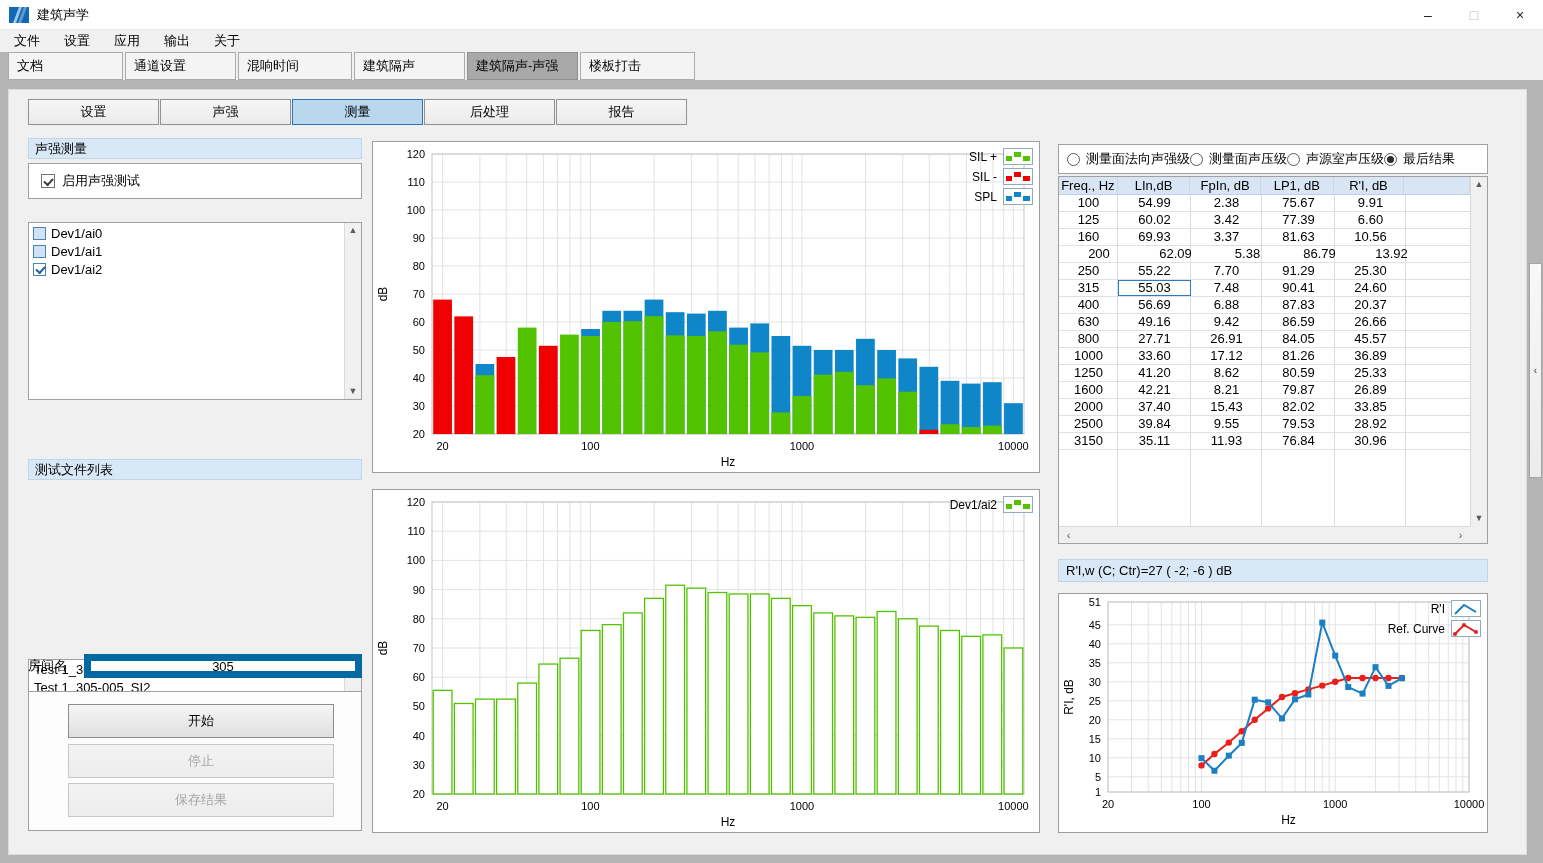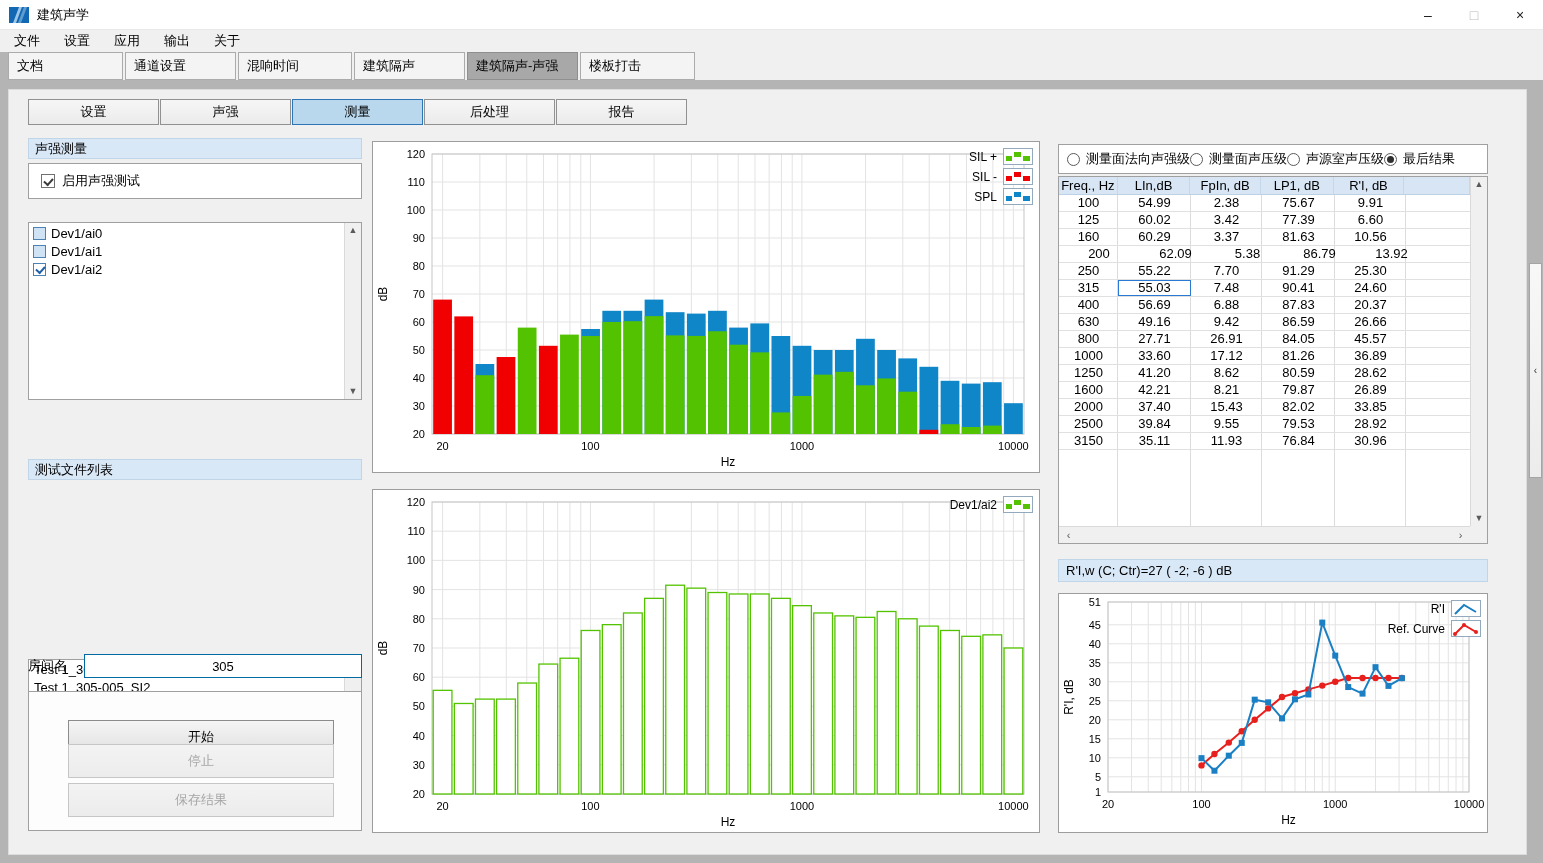--- a/index.html
+++ b/index.html
@@ -40,21 +40,21 @@
   .sec-header { background:#d9e8f7; border:1px solid #c0d5e8; height:21px; line-height:19px; padding-left:6px; font-size:13px; }
   .white-box { background:#fff; border:1px solid #a0a0a0; }
 
   
   .lp { position:absolute; left:19px; width:334px; }
   .lp1 { top:48px; } .lp2 { top:73px; height:36px; display:flex; align-items:center; padding-left:12px; }
   .lp3 { top:110px; } .lp4 { top:132px; height:178px;padding-left:39px; }
   .lp5 { top:369px; } .lp6 { top:391px; height:156px; }
   .room-row { top:563px; height:26px; display:flex; align-items:center; }
   .room-label { width:56px; font-size:13px; }
-  .room-input { flex:1; height:24px; border:1px solid #0369a1; text-align:center; font-size:13px; font-family:inherit; background:#fff; }
+  .room-input { flex:1; height:24px; border:7px solid #0369a1; text-align:center; font-size:13px; font-family:inherit; background:#fff; }
   .btn-box { top:601px; height:140px; background:#fdfdfd; border:1px solid #a0a0a0; }
   .btn { position:absolute; left:39px; width:266px; height:34px; border:1px solid #8c8c8c; background:linear-gradient(#f5f5f5,#e0e0e0); font-size:13px; text-align:center; line-height:32px; }
   .btn.disabled { border-color:#c6c6c6; background:linear-gradient(#f3f3f3,#ececec); color:#a6a6a6; }
 
   .listbox { position:relative; overflow:hidden; }
   .list-inner { position:absolute; left:0; top:1px; right:17px; bottom:0; }
   .list-item { height:18px; line-height:18px; padding-left:5px; font-size:13px; white-space:nowrap; }
   .chan-row { display:flex; align-items:center; height:18px; padding-left:4px; }
   .chan-label { margin-left:5px; font-size:13px; }
   .vscroll { position:absolute; right:0; top:0; bottom:0; width:17px; background:#f0f0f0; border-left:1px solid #dadada; }
@@ -188,21 +188,21 @@
         <div class="vscroll">
           <div class="arr up">▲</div>
           <div class="arr dn">▼</div>
         </div>
       </div>
       <div class="lp room-row">
         <span class="room-label">房间名</span>
         <input class="room-input" value="305" style="">
       </div>
       <div class="lp btn-box">
-        <div class="btn" style="top:12px;margin-top:16px;">开始</div>
+        <div class="btn" style="top:12px;">开始</div>
         <div class="btn disabled" style="top:52px;">停止</div>
         <div class="btn disabled" style="top:91px;">保存结果</div>
       </div>
 
       <div class="panel p-top">
         <svg id="chart0" width="666" height="330">
             <line x1="69.6103257018418" y1="12" x2="69.6103257018418" y2="292" stroke="#e3e3e3" stroke-width="1"></line>
             <line x1="106.85018163793379" y1="12" x2="106.85018163793379" y2="292" stroke="#e3e3e3" stroke-width="1"></line>
             <line x1="133.27227991289257" y1="12" x2="133.27227991289257" y2="292" stroke="#e3e3e3" stroke-width="1"></line>
             <line x1="153.76685154886266" y1="12" x2="153.76685154886266" y2="292" stroke="#e3e3e3" stroke-width="1"></line>
@@ -485,21 +485,21 @@
             </div>
             <div class="t-row">
               <div class="t-cell" style="width: 59px;">125</div>
               <div class="t-cell" style="width: 73px;">60.02</div>
               <div class="t-cell" style="width: 71px;">3.42</div>
               <div class="t-cell" style="width: 73px;">77.39</div>
               <div class="t-cell" style="width: 71px;">6.60</div>
             </div>
             <div class="t-row">
               <div class="t-cell" style="width: 59px;">160</div>
-              <div class="t-cell" style="width: 73px;">60.29</div>
+              <div class="t-cell" style="width: 73px;">69.93</div>
               <div class="t-cell" style="width: 71px;">3.37</div>
               <div class="t-cell" style="width: 73px;">81.63</div>
               <div class="t-cell" style="width: 71px;">10.56</div>
             </div>
             <div class="t-row">
               <div class="t-cell" style="width: 80px;">200</div>
               <div class="t-cell" style="width: 73px;">62.09</div>
               <div class="t-cell" style="width: 71px;">5.38</div>
               <div class="t-cell" style="width: 73px;">86.79</div>
               <div class="t-cell" style="width: 71px;">13.92</div>
@@ -544,21 +544,21 @@
               <div class="t-cell" style="width: 73px;">33.60</div>
               <div class="t-cell" style="width: 71px;">17.12</div>
               <div class="t-cell" style="width: 73px;">81.26</div>
               <div class="t-cell" style="width: 71px;">36.89</div>
             </div>
             <div class="t-row">
               <div class="t-cell" style="width: 59px;">1250</div>
               <div class="t-cell" style="width: 73px;">41.20</div>
               <div class="t-cell" style="width: 71px;">8.62</div>
               <div class="t-cell" style="width: 73px;">80.59</div>
-              <div class="t-cell" style="width: 71px;">28.62</div>
+              <div class="t-cell" style="width: 71px;">25.33</div>
             </div>
             <div class="t-row">
               <div class="t-cell" style="width: 59px;">1600</div>
               <div class="t-cell" style="width: 73px;">42.21</div>
               <div class="t-cell" style="width: 71px;">8.21</div>
               <div class="t-cell" style="width: 73px;">79.87</div>
               <div class="t-cell" style="width: 71px;">26.89</div>
             </div>
             <div class="t-row">
               <div class="t-cell" style="width: 59px;">2000</div>

